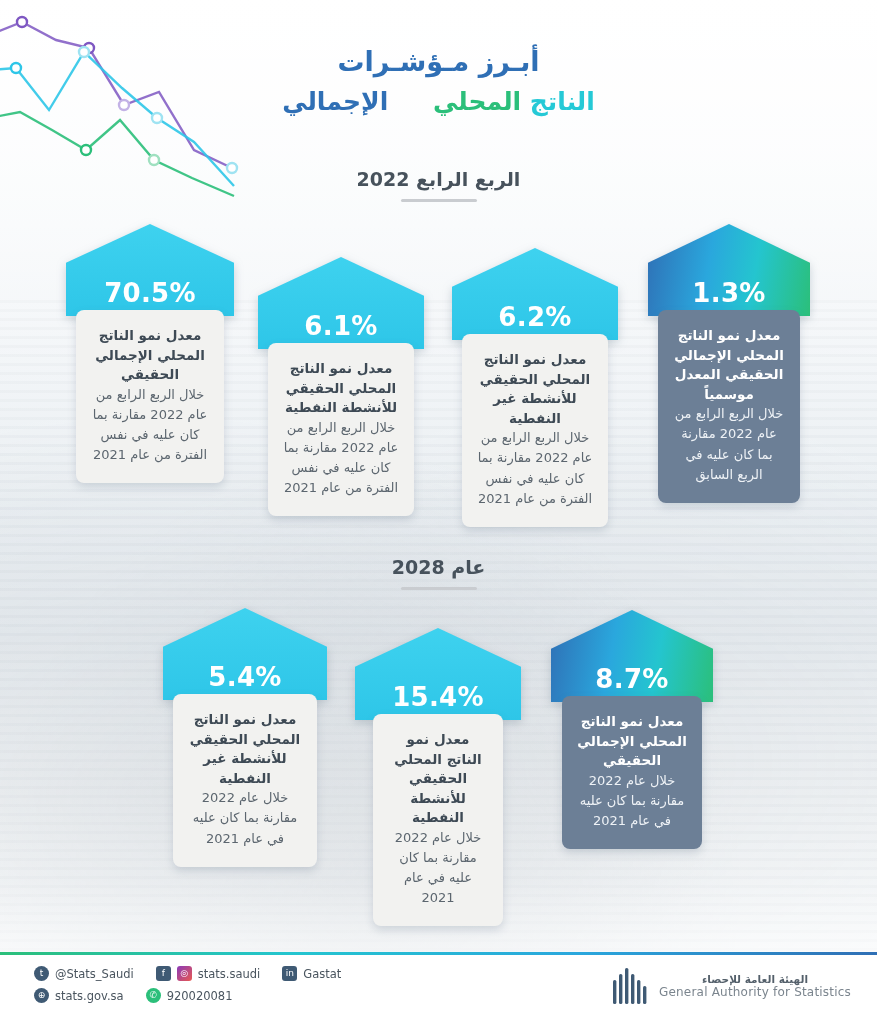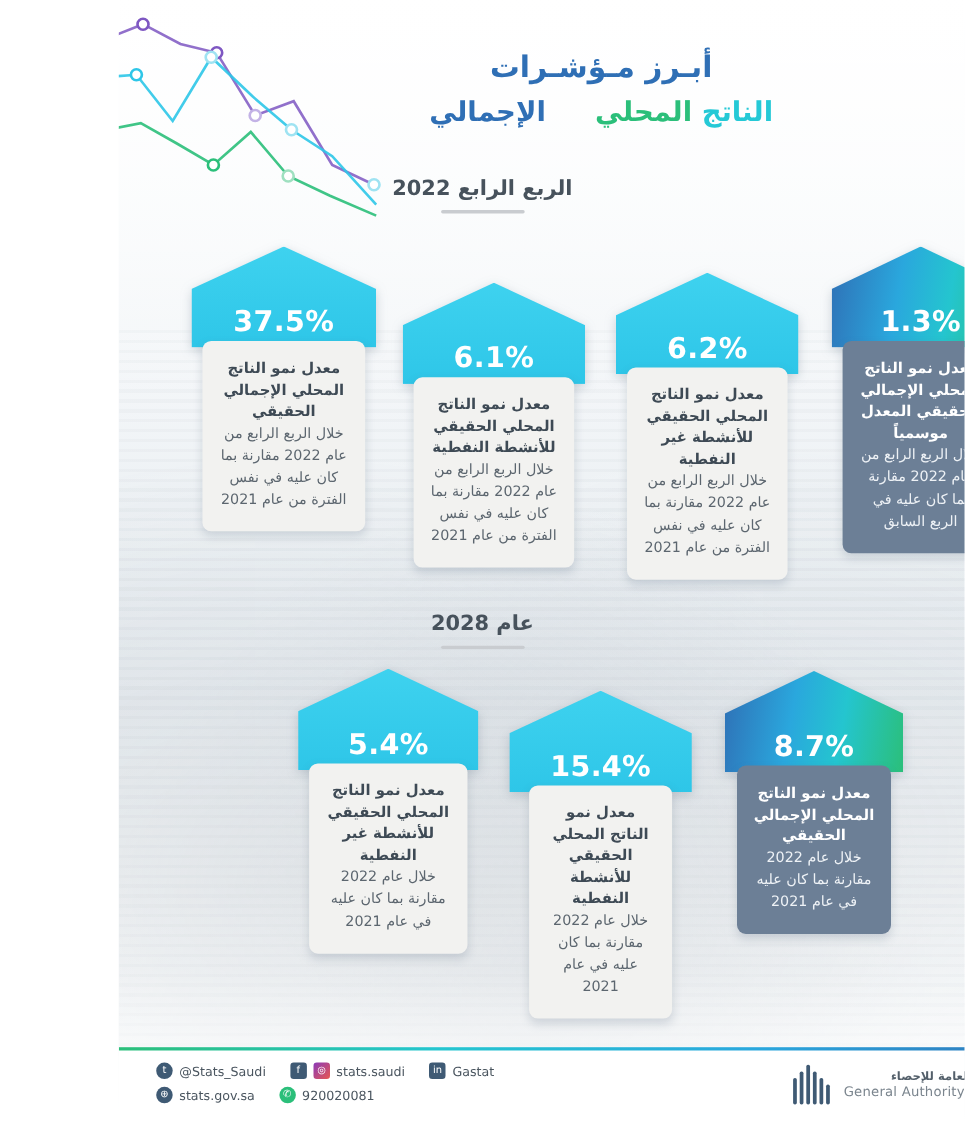--- a/index.html
+++ b/index.html
@@ -3,21 +3,21 @@
 <meta charset="utf-8">
 <style>
   * { box-sizing: border-box; margin: 0; padding: 0; }
   html, body {
     width: 877px; height: 1024px;
     font-family: "DejaVu Sans", "Liberation Sans", sans-serif;
     overflow: hidden;
   }
   #page {
     position: relative;
-    width: 769px; height: 1024px;
+    width: 877px; height: 1024px;
     background: linear-gradient(180deg,#ffffff 0%,#f5f8fa 22%,#e9eef2 45%,#dfe5ea 62%,#e7ebee 78%,#f3f6f8 92%,#ffffff 100%);
     overflow: hidden;
   }
   
   .bg-photo {
     position: absolute; left: 0; top: 300px; width: 877px; height: 660px;
     background:
       radial-gradient(ellipse at 18% 75%, rgba(150,160,170,.30) 0%, rgba(150,160,170,0) 55%),
       radial-gradient(ellipse at 42% 88%, rgba(130,142,155,.28) 0%, rgba(130,142,155,0) 52%),
       radial-gradient(ellipse at 70% 70%, rgba(160,170,180,.22) 0%, rgba(160,170,180,0) 55%),
@@ -37,21 +37,21 @@
   .header .l1 { font-size: 27px; font-weight: bold; color: #2f6fb5; letter-spacing: .5px; }
   .header .l2 { margin-top: 10px; font-size: 25px; font-weight: bold; }
   .header .l2 .a { color: #25c9d6; }
   .header .l2 .b { color: #2bbf7a; margin-left: 36px; }
   .header .l2 .c { color: #2f6fb5; }
 
   
   .section-title { position: absolute; width: 877px; text-align: center; }
   .section-title .t { font-size: 19px; color: #47525c; font-weight: bold; }
   .section-title .rule { width: 76px; height: 3px; background: #c9ccd0; margin: 9px auto 0; border-radius: 2px; }
-  #sec1 { top: 160px; }
+  #sec1 { top: 168px; }
   #sec2 { top: 556px; }
 
   
   .card { position: absolute; }
   .arrow {
     position: relative;
     width: 100%;
     filter: drop-shadow(0 3px 5px rgba(90,110,130,.28));
   }
   .arrow .shape {
@@ -171,21 +171,21 @@
     </div>
     <div class="body light" style="width:146px;">
       <div class="lead">معدل نمو الناتج المحلي الحقيقي للأنشطة النفطية</div>
       <div class="rest">خلال الربع الرابع من عام 2022 مقارنة بما كان عليه في نفس الفترة من عام 2021</div>
     </div>
   </div>
 
   <div class="card" style="left:66px; top:224px; width:168px;">
     <div class="arrow">
       <div class="shape cyan">
-        <span class="pct">37.5%</span>
+        <span class="pct">70.5%</span>
       </div>
     </div>
     <div class="body light" style="width:148px;">
       <div class="lead">معدل نمو الناتج المحلي الإجمالي الحقيقي</div>
       <div class="rest">خلال الربع الرابع من عام 2022 مقارنة بما كان عليه في نفس الفترة من عام 2021</div>
     </div>
   </div>
 
   <div class="section-title" id="sec2">
     <div class="t">عام 2028</div>

